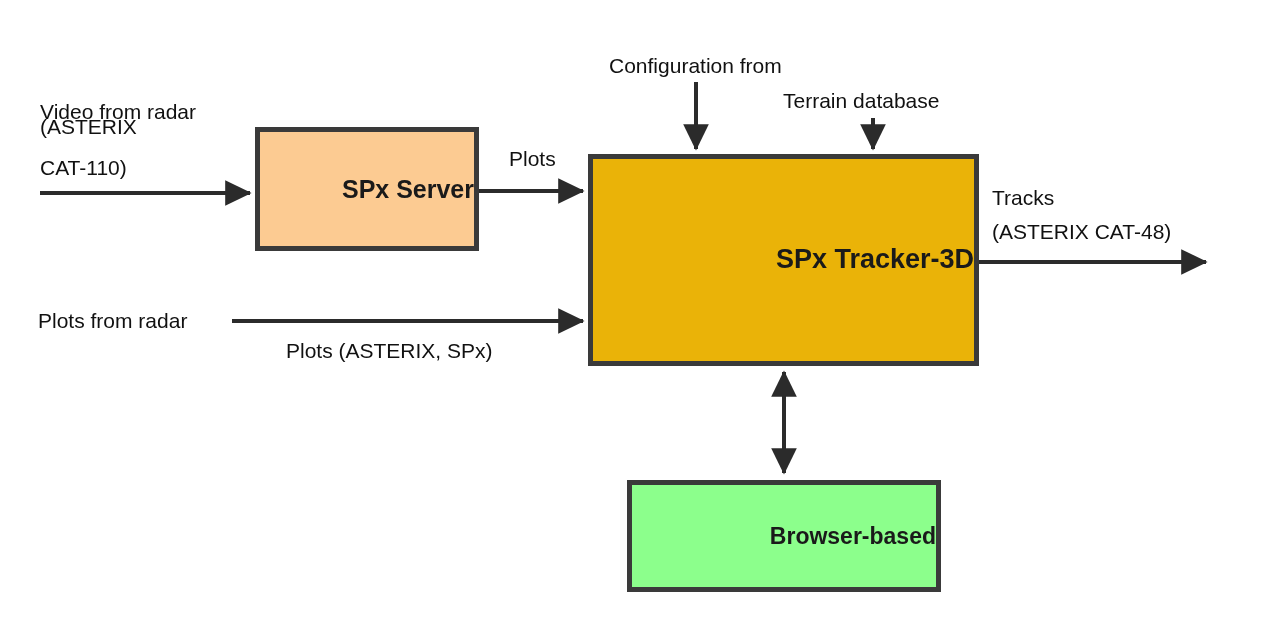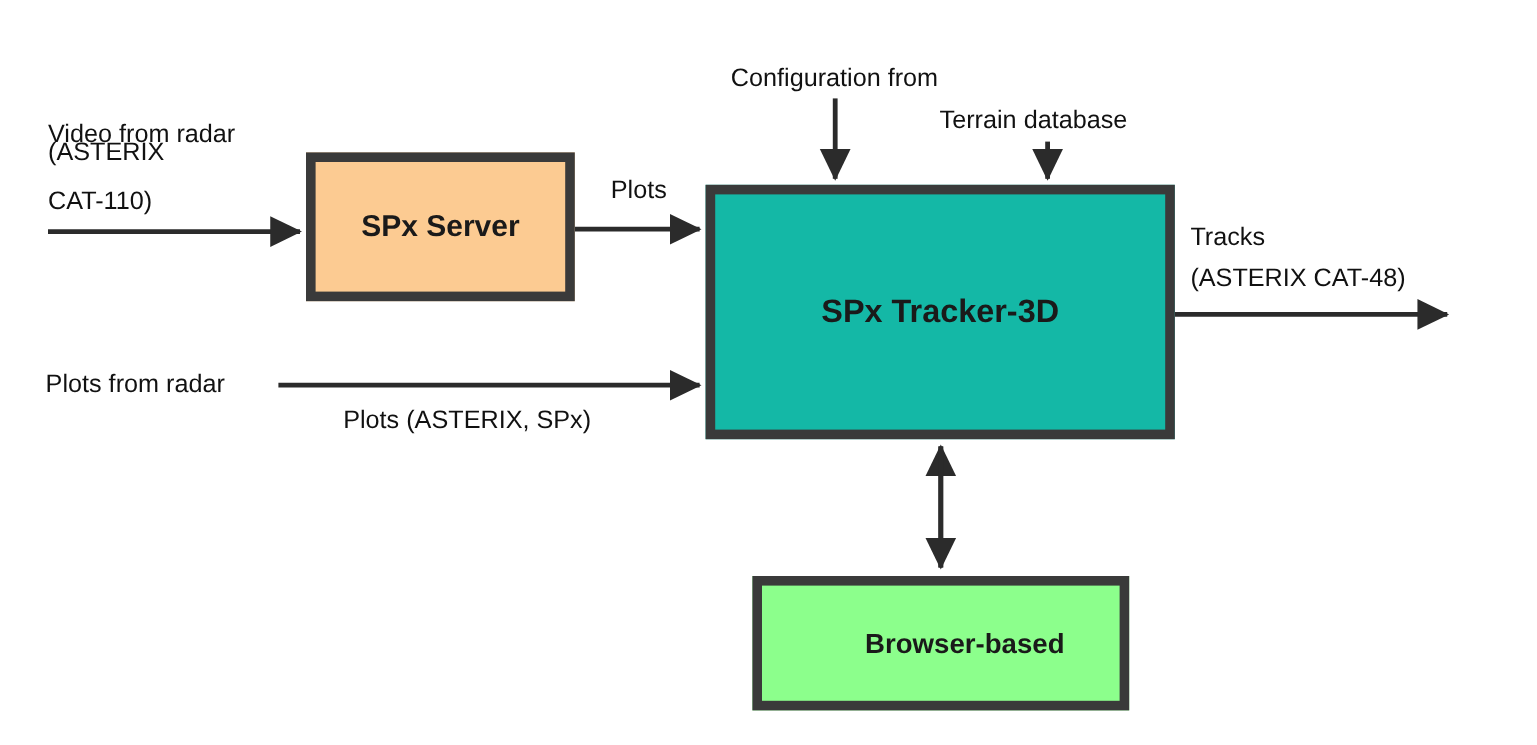--- a/index.html
+++ b/index.html
@@ -14,24 +14,24 @@
   #canvas {
     position: relative;
     width: 1281px;
     height: 621px;
     background: #ffffff;
     overflow: hidden;
   }
   .node {
     position: absolute;
     box-sizing: border-box;
-    border: 8px solid #f97316;
+    border: 5px solid #f97316;
     display: flex;
     align-items: center;
-    justify-content: center;
+    justify-content: flex-end;
     text-align: center;
     font-weight: bold;
     color: #1a1a1a;
     line-height: 1.15;
   }
   #node-spx-server {
     left: 255px;
     top: 127px;
     width: 224px;
     height: 124px;
@@ -100,21 +100,21 @@
     <line class="ln" x1="979" y1="262" x2="1206" y2="262" marker-end="url(#arrowhead)" style="stroke: rgb(43, 43, 43);"></line>
 
     <line class="ln" x1="784" y1="473" x2="784" y2="372" marker-end="url(#arrowhead)" style="stroke: rgb(43, 43, 43);"></line>
     <line class="ln" x1="784" y1="372" x2="784" y2="473" marker-end="url(#arrowhead)" style="stroke: rgb(43, 43, 43);"></line>
   </svg>
 
   <div class="node" id="node-spx-server" style="background: rgb(252, 203, 146); border-color: rgb(58, 58, 58);">
     <span>SPx Server</span>
   </div>
 
-  <div class="node" id="node-spx-tracker" style="background: #14b8a6; border-color: rgb(58, 58, 58);">
+  <div class="node" id="node-spx-tracker" style="background: #eab308; border-color: rgb(58, 58, 58);">
     <span>SPx Tracker-3D</span>
   </div>
 
   <div class="node" id="node-browser" style="background: rgb(140, 255, 140); border-color: rgb(58, 58, 58); padding-left: 40px;">
     <span>
       <span>Browser-based</span><br>
     </span>
   </div>
 
   <div class="label" style="left:40px; top:98px;">Video from radar</div>

